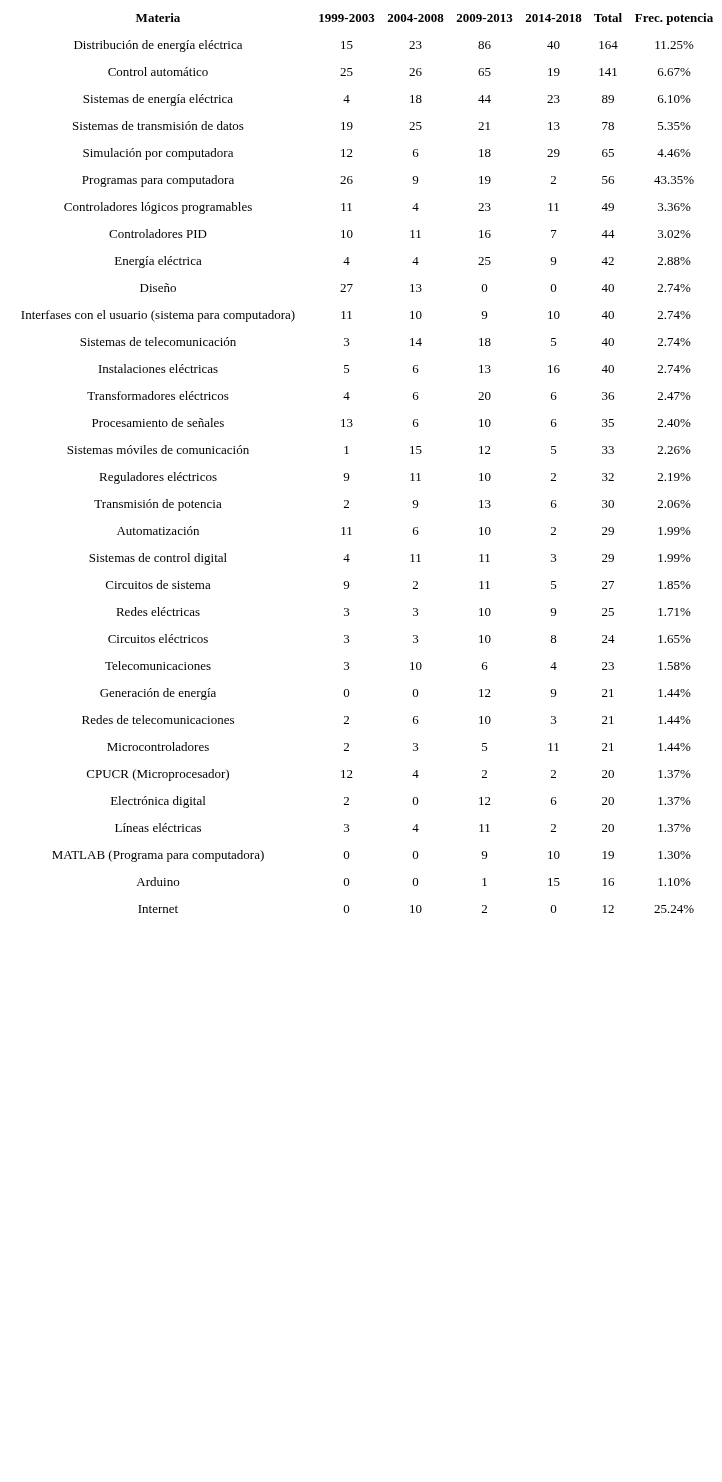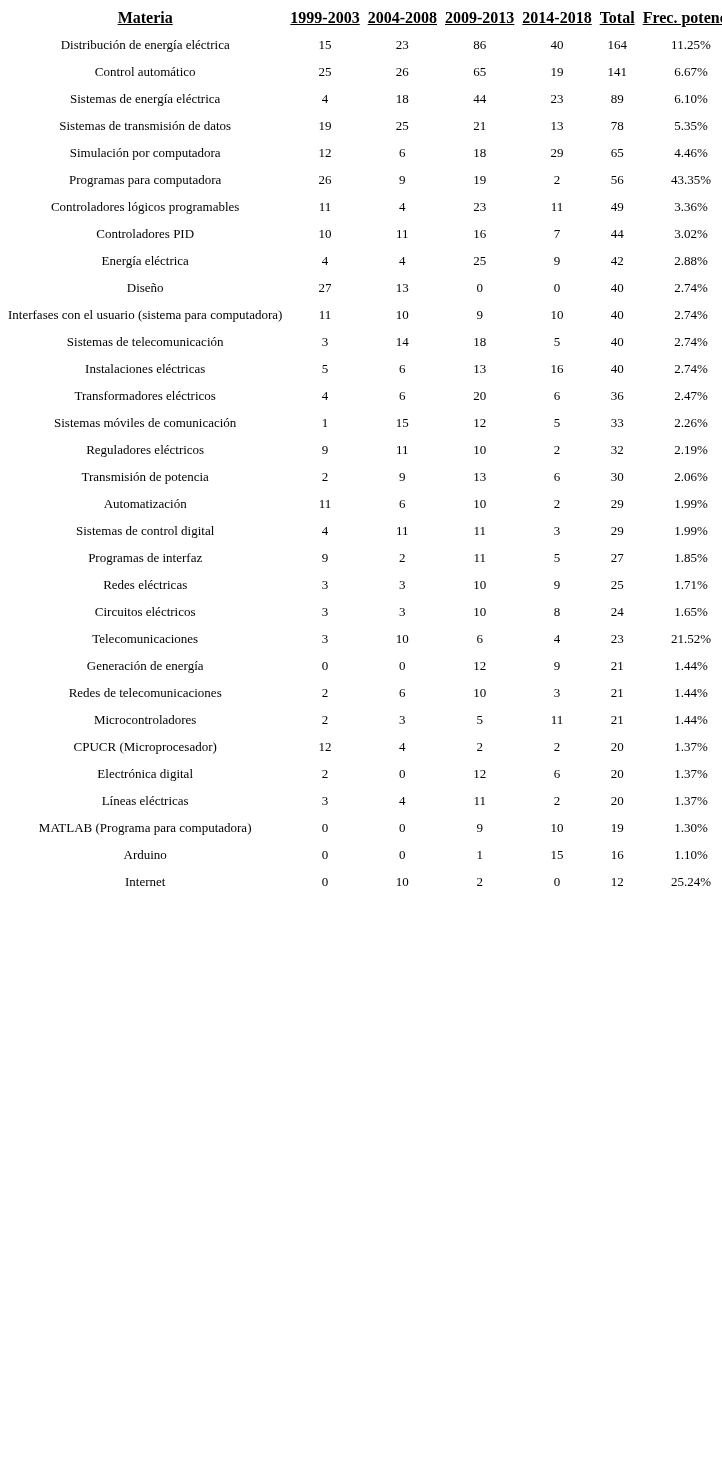--- a/index.html
+++ b/index.html
@@ -26,22 +26,21 @@
   th, td {
     text-align: center;
     white-space: nowrap;
     padding: 0 4px;
     height: 27px;
     vertical-align: middle;
     line-height: 27px;
   }
   th {
     font-weight: bold;
-    font-size: 16px;
-    text-decoration: underline;
+    font-size: 13px;
   }
   col.c-materia { width: 308px; }
   col.c-p1 { width: 69px; }
   col.c-p2 { width: 69px; }
   col.c-p3 { width: 69px; }
   col.c-p4 { width: 69px; }
   col.c-total { width: 40px; }
   col.c-frec { width: 92px; }
 </style>
 </head>
@@ -189,20 +188,29 @@
       <tr>
         <td>Transformadores eléctricos</td>
         <td>4</td>
         <td>6</td>
         <td>20</td>
         <td>6</td>
         <td>36</td>
         <td>2.47%</td>
       </tr>
       <tr>
+        <td>Procesamiento de señales</td>
+        <td>13</td>
+        <td>6</td>
+        <td>10</td>
+        <td>6</td>
+        <td>35</td>
+        <td>2.40%</td>
+      </tr>
+      <tr>
         <td>Sistemas móviles de comunicación</td>
         <td>1</td>
         <td>15</td>
         <td>12</td>
         <td>5</td>
         <td>33</td>
         <td>2.26%</td>
       </tr>
       <tr>
         <td>Reguladores eléctricos</td>
@@ -234,21 +242,21 @@
       <tr>
         <td>Sistemas de control digital</td>
         <td>4</td>
         <td>11</td>
         <td>11</td>
         <td>3</td>
         <td>29</td>
         <td>1.99%</td>
       </tr>
       <tr>
-        <td>Programas de interfaz</td>
+        <td>Circuitos de sistema</td>
         <td>9</td>
         <td>2</td>
         <td>11</td>
         <td>5</td>
         <td>27</td>
         <td>1.85%</td>
       </tr>
       <tr>
         <td>Redes eléctricas</td>
         <td>3</td>
@@ -267,21 +275,21 @@
         <td>24</td>
         <td>1.65%</td>
       </tr>
       <tr>
         <td>Telecomunicaciones</td>
         <td>3</td>
         <td>10</td>
         <td>6</td>
         <td>4</td>
         <td>23</td>
-        <td>21.52%</td>
+        <td>1.58%</td>
       </tr>
       <tr>
         <td>Generación de energía</td>
         <td>0</td>
         <td>0</td>
         <td>12</td>
         <td>9</td>
         <td>21</td>
         <td>1.44%</td>
       </tr>

